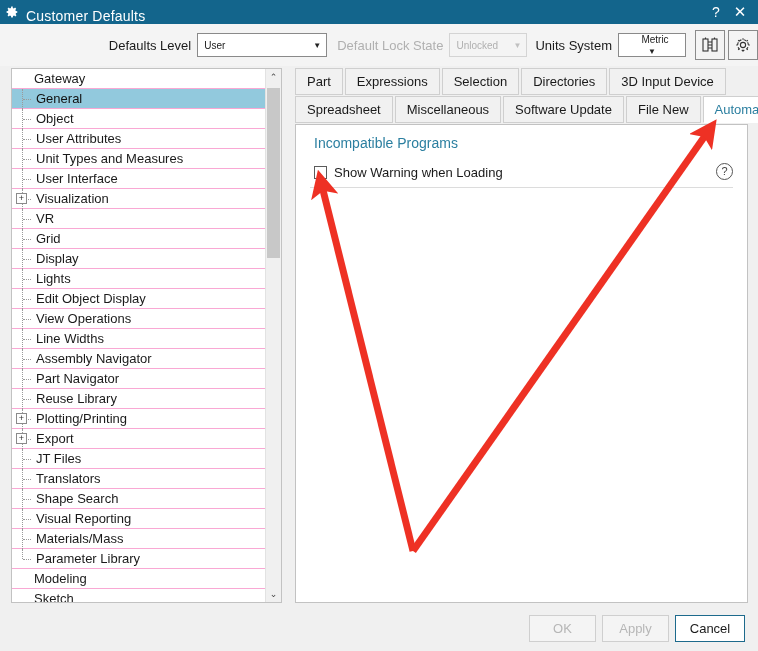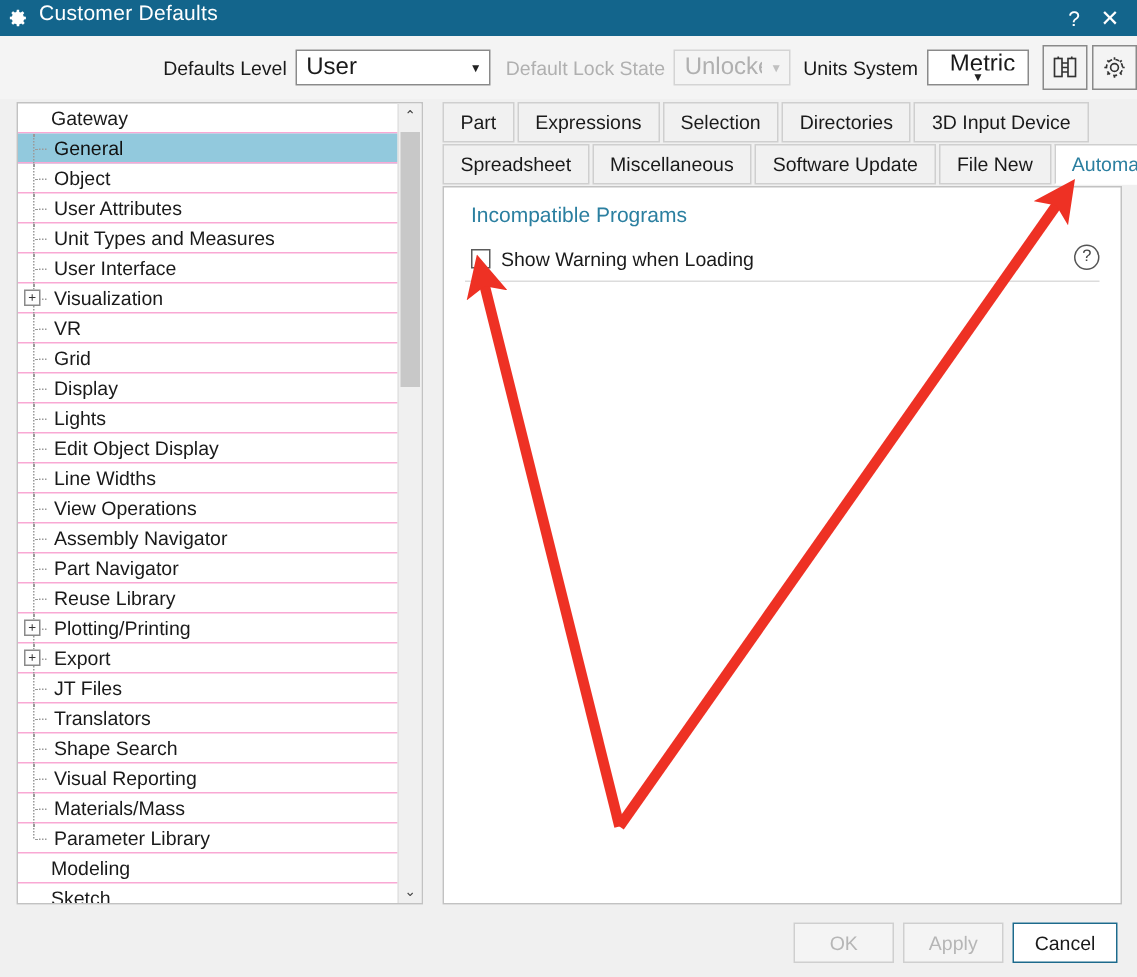--- a/index.html
+++ b/index.html
@@ -17,21 +17,21 @@
     position: relative;
   }
 
   
   #titlebar {
     position: absolute;
     left: 0; top: 0;
     width: 758px; height: 24px;
     background: #13658c;
     display: flex;
-    align-items: flex-start;
+    align-items: flex-end;
   }
   #titlebar .tb-icon {
     width: 24px; height: 24px;
     display: flex; align-items: center; justify-content: center;
     color: #ffffff;
     font-size: 14px;
     line-height: 1;
   }
   #titlebar .tb-title {
     color: #ffffff;
@@ -74,21 +74,21 @@
     border: 1px solid #8a8a8a;
     background: #ffffff;
     display: flex;
     align-items: center;
     box-sizing: border-box;
     position: relative;
     cursor: default;
   }
   .combo .combo-text {
     padding-left: 6px;
-    font-size: 16px;
+    font-size: 10px;
     color: #1a1a1a;
     flex: 1;
     white-space: nowrap;
     overflow: hidden;
   }
   .combo .combo-arrow {
     width: 18px;
     display: flex;
     align-items: center;
     justify-content: center;
@@ -447,25 +447,25 @@
       <div class="tree-item child">
         <span class="gutter"></span>
         <span class="tlabel">Lights</span>
       </div>
       <div class="tree-item child">
         <span class="gutter"></span>
         <span class="tlabel">Edit Object Display</span>
       </div>
       <div class="tree-item child">
         <span class="gutter"></span>
+        <span class="tlabel">View Operations</span>
+      </div>
+      <div class="tree-item child">
+        <span class="gutter"></span>
         <span class="tlabel">Line Widths</span>
-      </div>
-      <div class="tree-item child">
-        <span class="gutter"></span>
-        <span class="tlabel">View Operations</span>
       </div>
       <div class="tree-item child">
         <span class="gutter"></span>
         <span class="tlabel">Assembly Navigator</span>
       </div>
       <div class="tree-item child">
         <span class="gutter"></span>
         <span class="tlabel">Part Navigator</span>
       </div>
       <div class="tree-item child">

